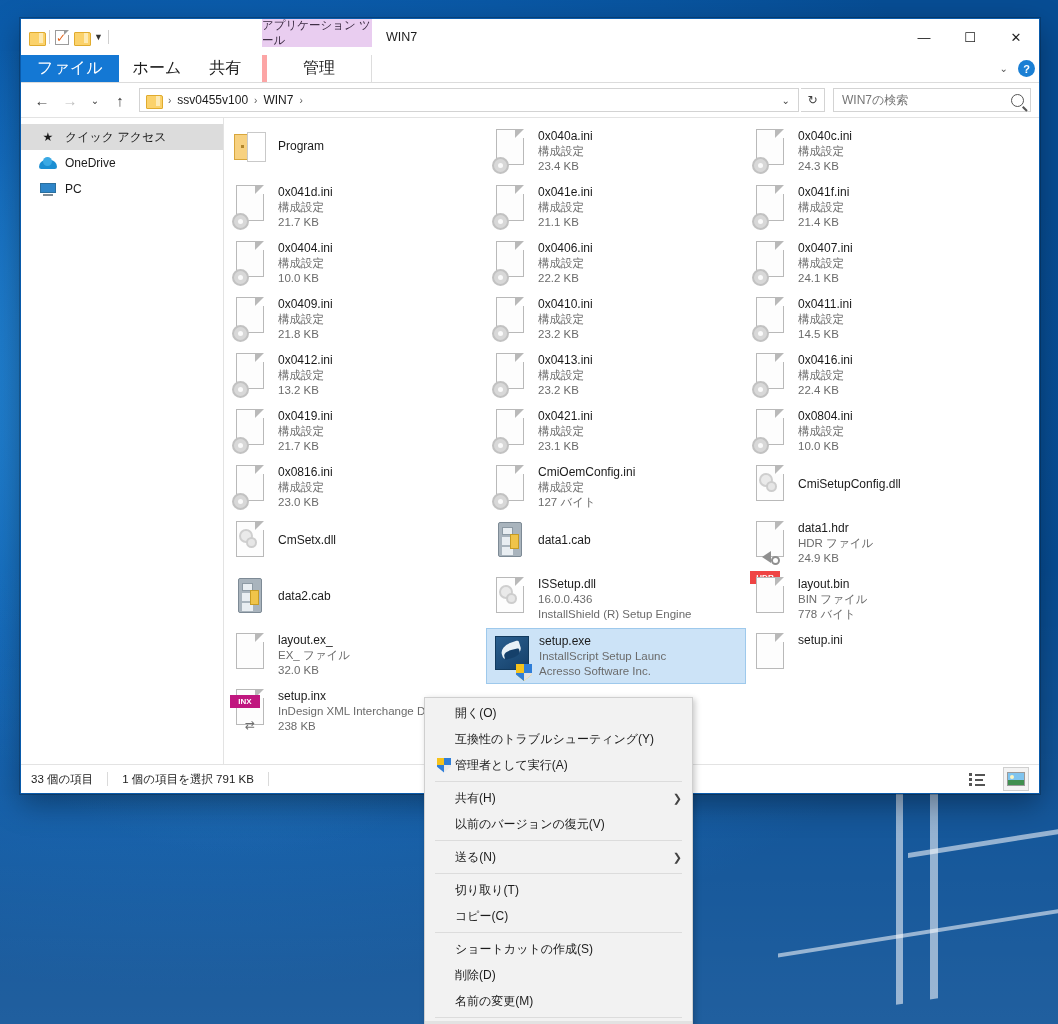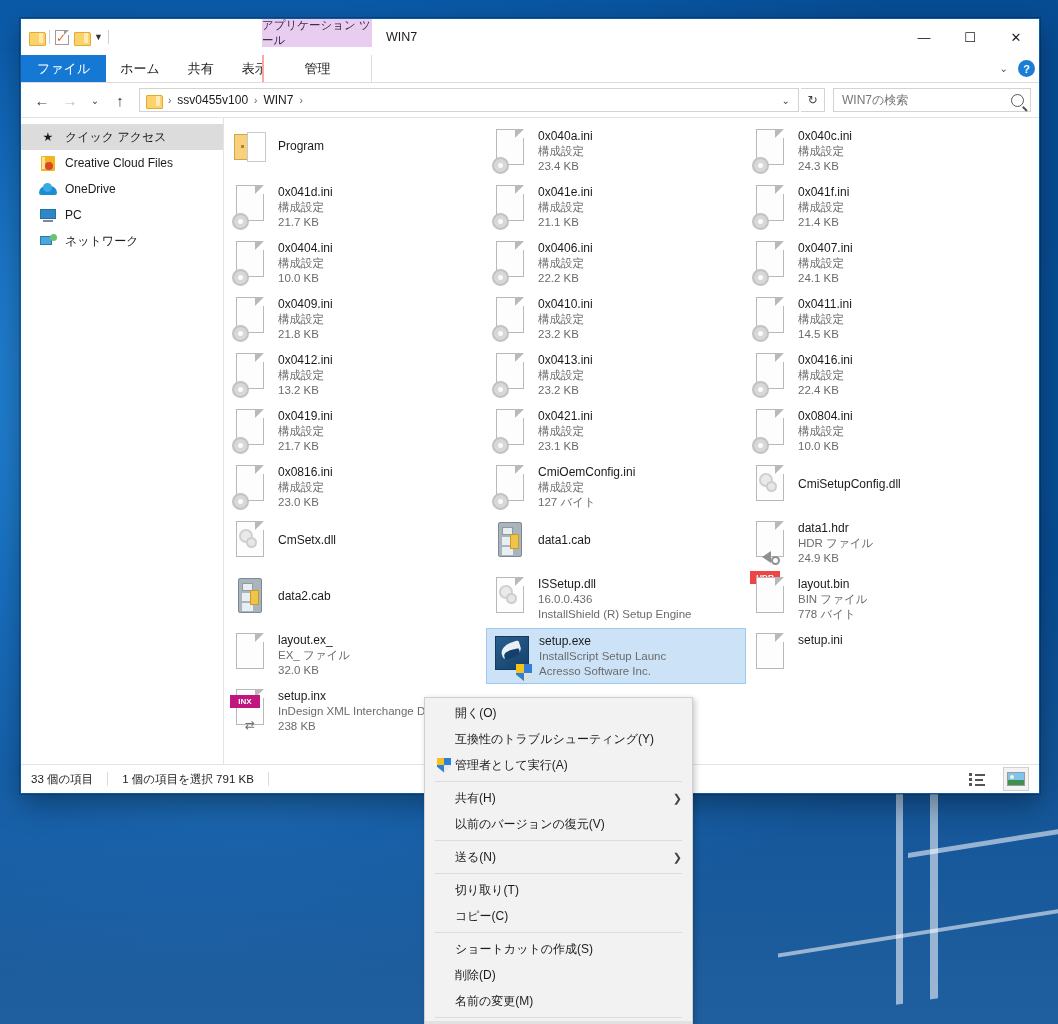--- a/index.html
+++ b/index.html
@@ -71,23 +71,23 @@
   .wintitle{position:absolute;left:365px;top:0;height:36px;display:flex;align-items:center;
     font-size:12.5px;color:#1b1b1b;}
   .wincontrols{position:absolute;right:0;top:0;height:36px;display:flex;}
   .wincontrols div{width:46px;height:36px;display:flex;align-items:center;justify-content:center;
     font-size:13px;color:#222;}
 
   
   .ribbon{height:27px;background:#fff;position:relative;flex:0 0 auto;
      border-bottom:1px solid #dcdcdc;}
   .tabs{display:flex;height:27px;align-items:stretch;}
-  .tab{padding:0 14px;display:flex;align-items:center;font-size:13px;color:#1b1b1b;}
+  .tab{padding:0 14px;display:flex;align-items:center;font-size:16px;color:#1b1b1b;}
   .tab.file{background:#1478d4;color:#fff;padding:0 16px;}
-  .tab.manage{border-left:2px solid #fca5a5;border-right:1px solid #ddd;
+  .tab.manage{border-left:5px solid #fca5a5;border-right:1px solid #ddd;
       width:110px;box-sizing:border-box;justify-content:center;padding:0;
       position:absolute;left:241px;top:0;height:27px;background:#fff;}
   .ribbon-right{position:absolute;right:4px;top:0;height:27px;display:flex;align-items:center;gap:10px;}
   .chev-small{font-size:10px;color:#555;}
   .help-badge{width:17px;height:17px;border-radius:50%;background:#1a7fd4;color:#fff;
      font-size:11px;font-weight:bold;display:flex;align-items:center;justify-content:center;}
 
   
   .addrbar{height:34px;background:#fff;display:flex;align-items:center;padding:0 8px;gap:2px;flex:0 0 auto;}
   .navbtn{width:26px;height:26px;display:flex;align-items:center;justify-content:center;
@@ -330,41 +330,29 @@
 
   <div class="wbody">
 
     <div class="sidebar">
       <div class="navitem sel">
         <span class="glyph">★</span>
         <span>クイック アクセス</span>
       </div>
       <div class="navitem">
         <span class="glyph">
-            <span class="cc"></span>
-          </span>
-        <span>Creative Cloud Files</span>
-      </div>
-      <div class="navitem">
-        <span class="glyph">
             <span class="onedrive"></span>
           </span>
         <span>OneDrive</span>
       </div>
       <div class="navitem">
         <span class="glyph">
             <span class="pcicon"></span>
           </span>
         <span>PC</span>
-      </div>
-      <div class="navitem">
-        <span class="glyph">
-            <span class="neticon"></span>
-          </span>
-        <span>ネットワーク</span>
       </div>
     </div>
 
     <div class="content">
       <div class="grid" id="filegrid">
           <div class="tile folder">
             <span class="ic">
               <span class="f-folder-open">
                 <span class="back"></span>
                 <span class="front"></span>

